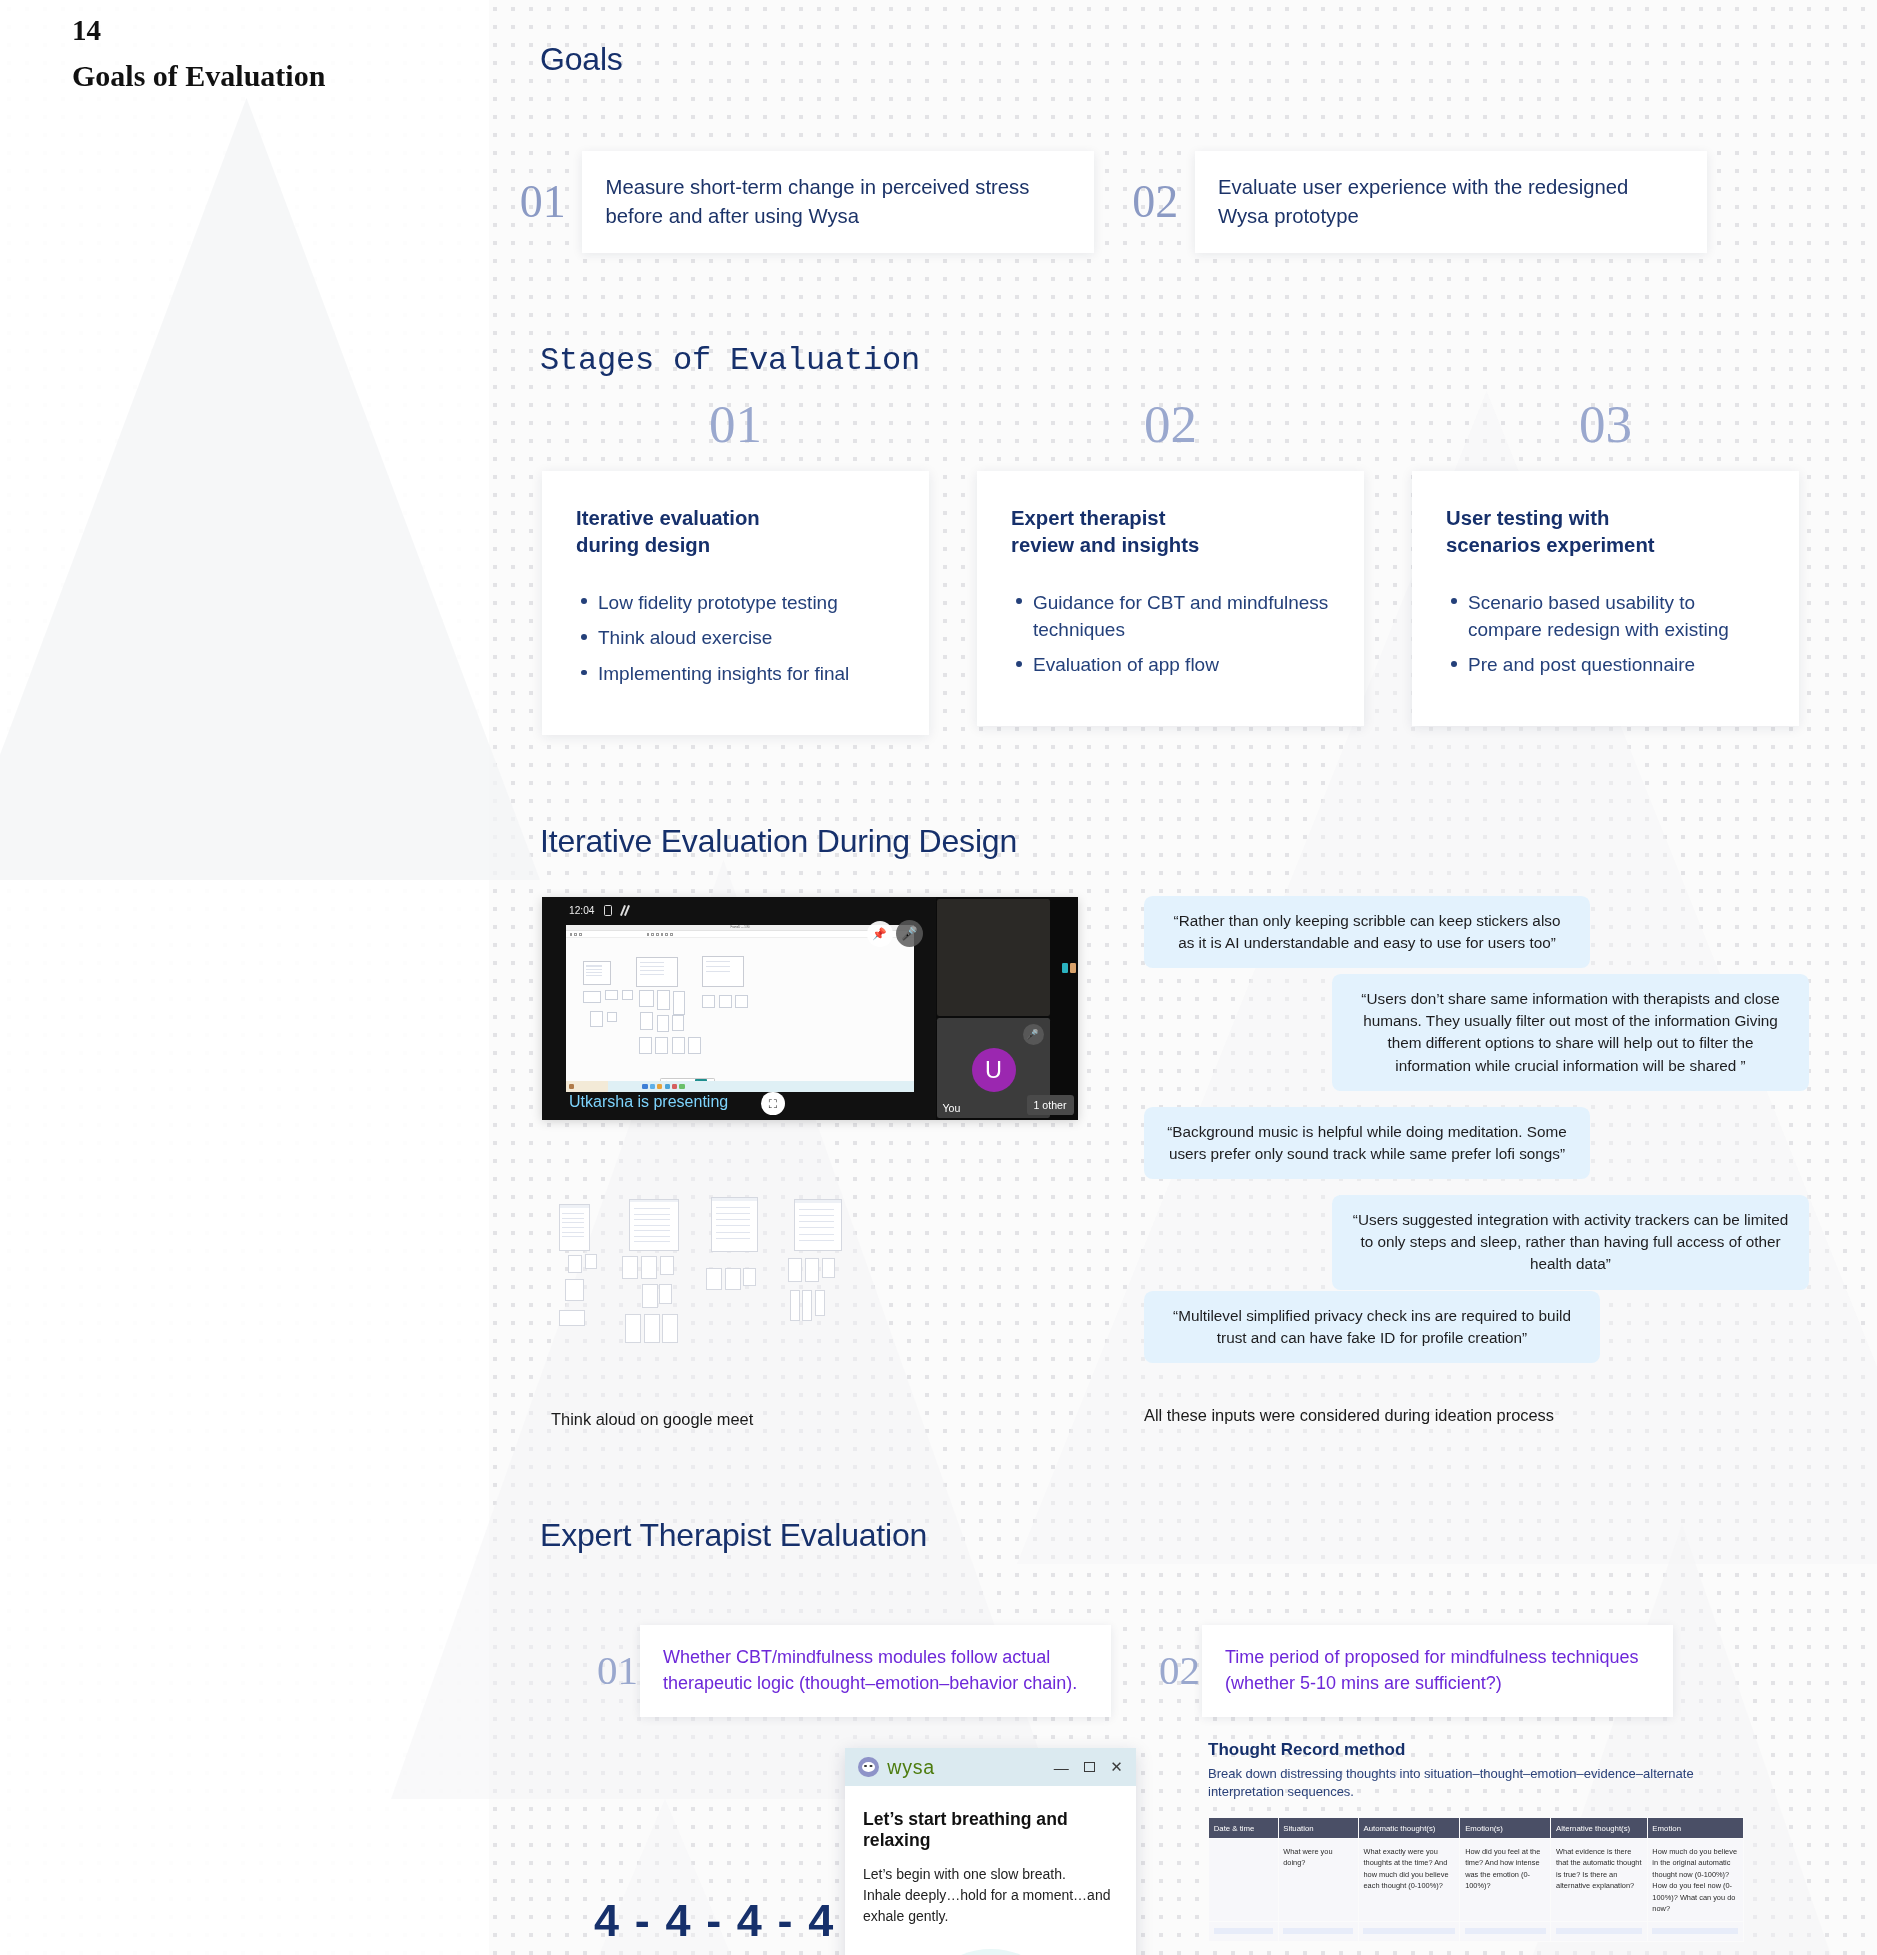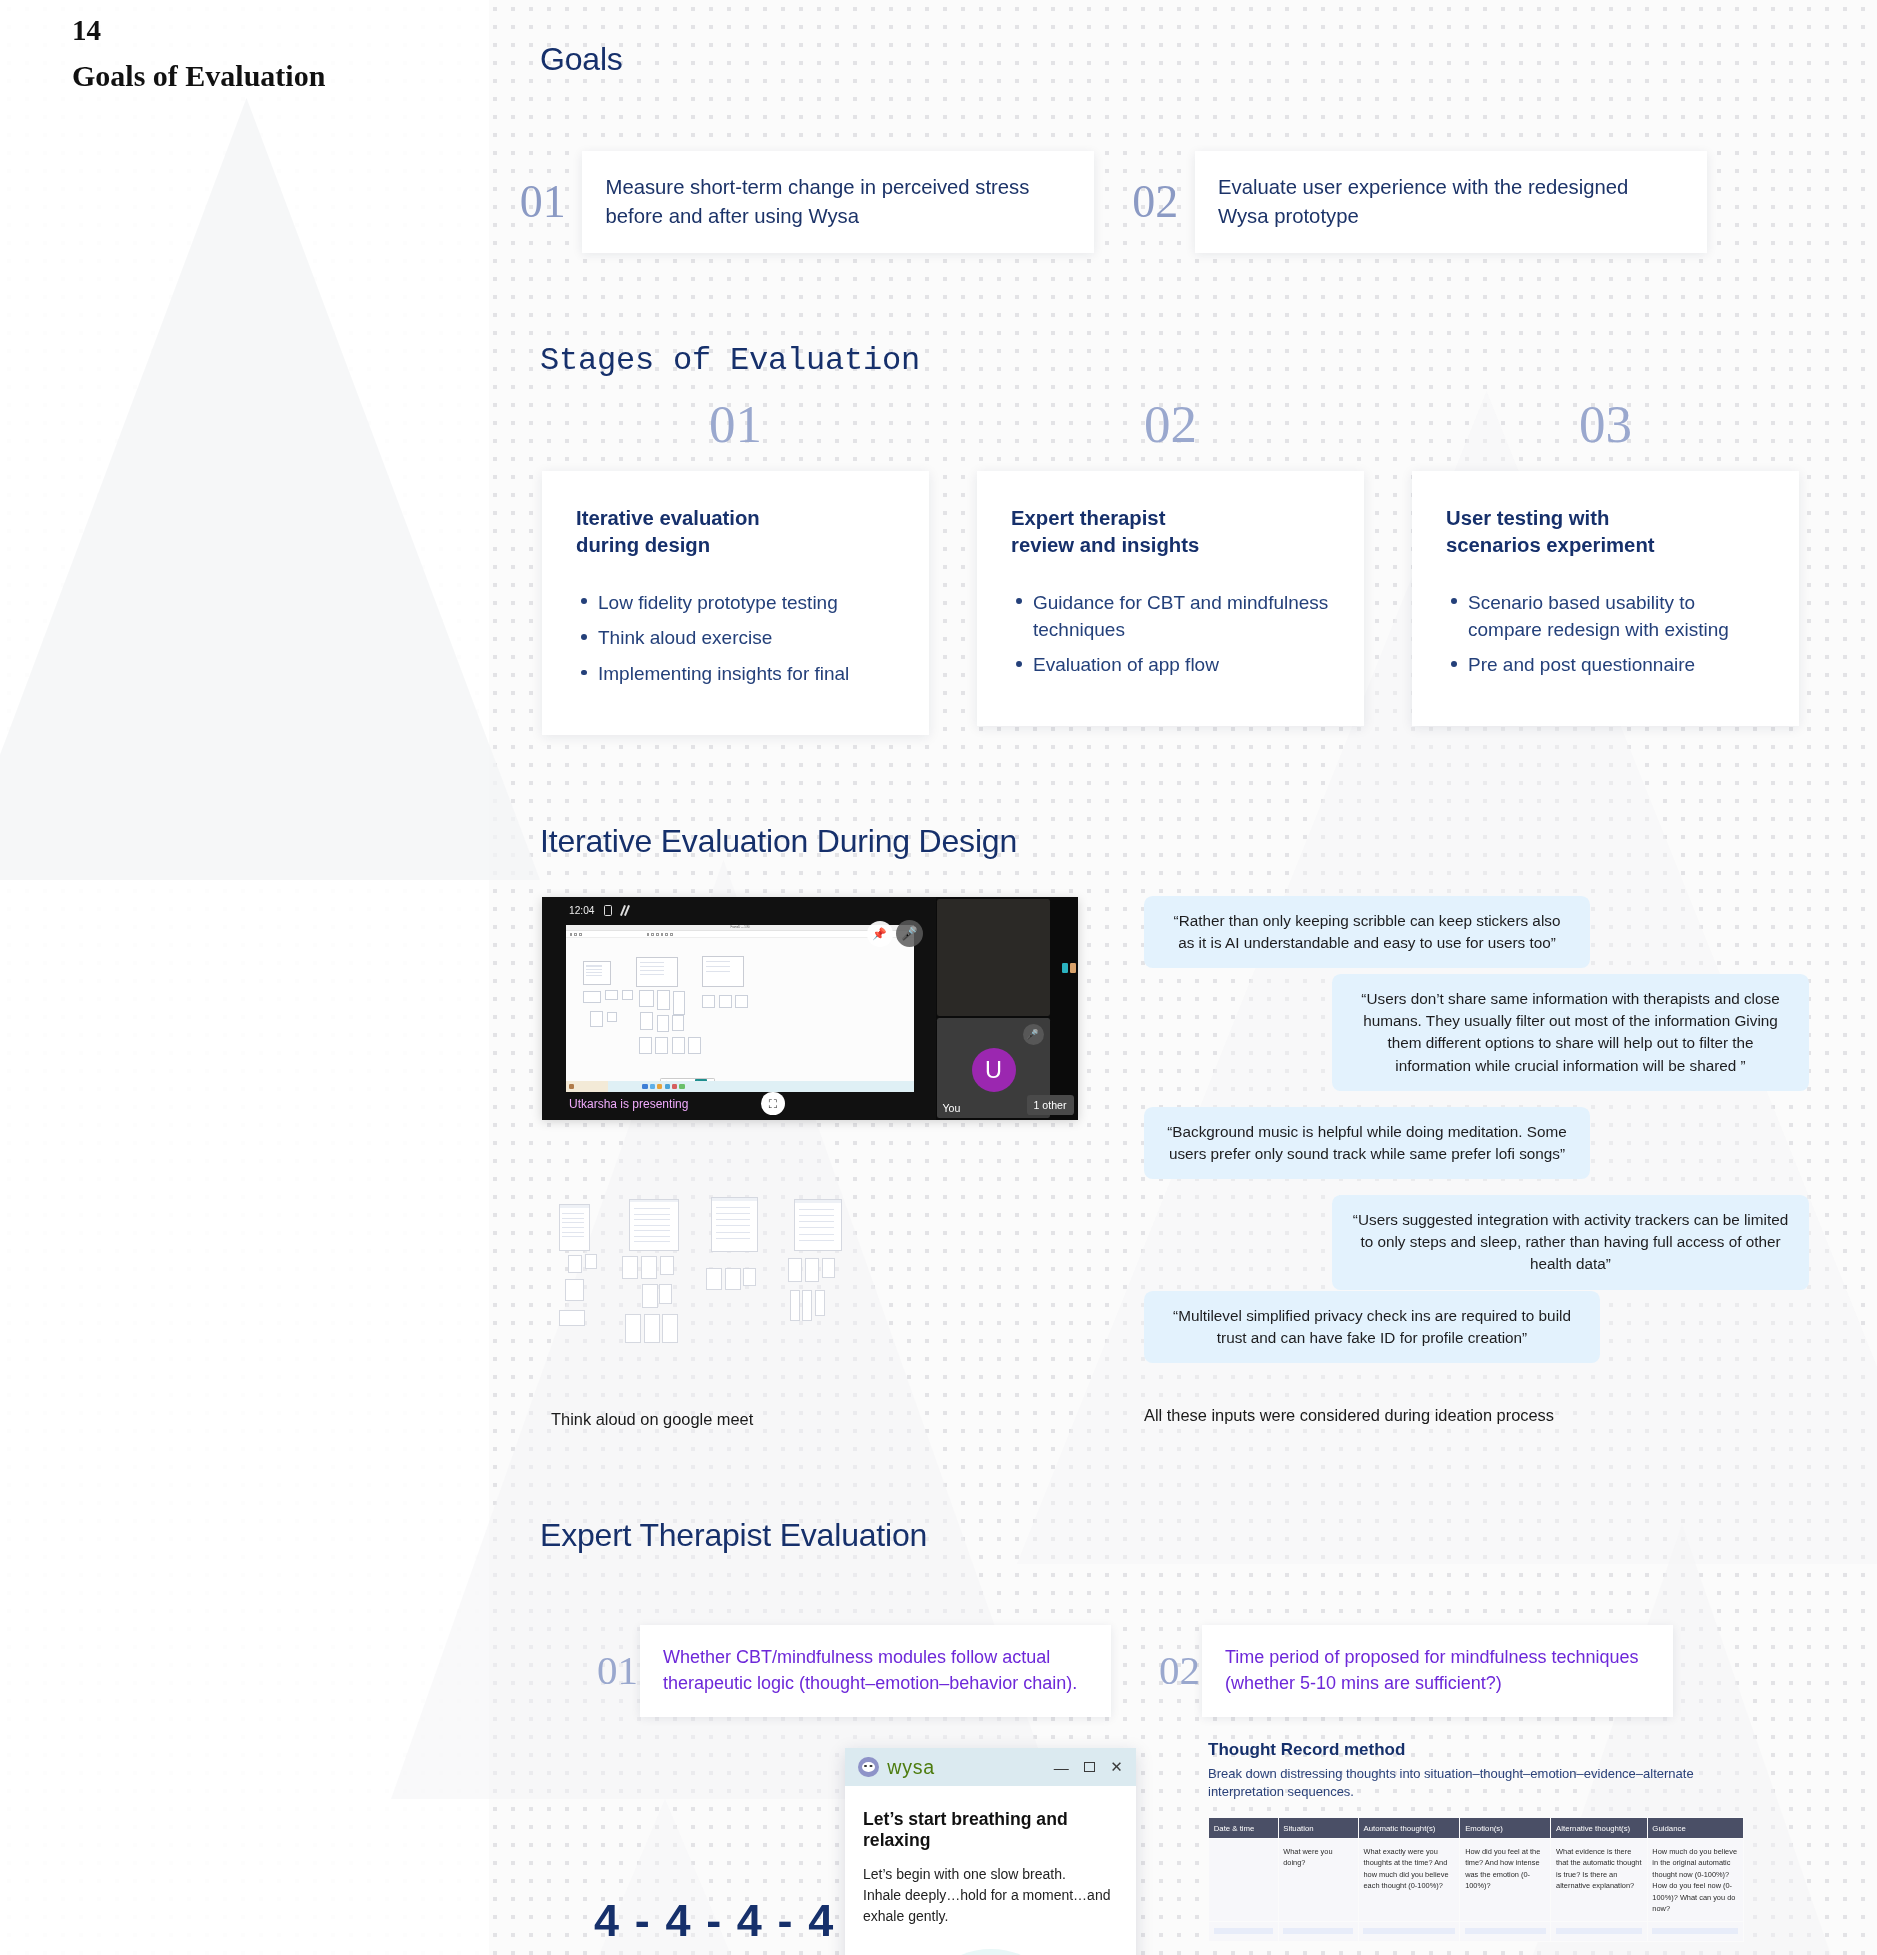--- a/index.html
+++ b/index.html
@@ -145,21 +145,21 @@
     position:absolute; right:43px; top:23.5px; width:26px; height:26px;
     border-radius:50%; background:rgba(255,255,255,.92); display:flex;
     align-items:center; justify-content:center; font-size:11.7px; color:#c0392b;
   }
   .meet-mute{
     position:absolute; right:13.3px; top:23px; width:27px; height:27px;
     border-radius:50%; background:rgba(90,90,90,.85); display:flex;
     align-items:center; justify-content:center; color:#fff; font-size:13.3px;
   }
   .meet-present{
-    position:absolute; left:27px; bottom:8.6px; color:#f0abfc; font-size:12px;
+    position:absolute; left:27px; bottom:8.6px; color:#7dd3fc; font-size:16px;
   }
   .meet-expand{
     position:absolute; left:219px; bottom:4.7px; width:23.5px; height:23.5px;
     border-radius:50%; background:#fff; display:flex; align-items:center;
     justify-content:center; font-size:11.7px; color:#222;
   }
   .meet-right{ position:absolute; left:395px; top:0; width:141px; height:100%; }
   .tile-top{ position:absolute; left:0; top:1.6px; width:113px; height:117px;
     background:#2b2926; border-radius:2.3px; }
   .tile-bot{ position:absolute; left:0; top:121px; width:113px; height:100px;
@@ -561,21 +561,21 @@
     <h4>Thought Record method</h4>
     <div class="lead">Break down distressing thoughts into situation–thought–emotion–evidence–alternate interpretation sequences.</div>
     <table class="tr-table">
       <tbody>
           <tr>
         <th style="width:13%">Date &amp; time</th>
         <th style="width:15%">Situation</th>
         <th style="width:19%">Automatic thought(s)</th>
         <th style="width:17%">Emotion(s)</th>
         <th style="width:18%">Alternative thought(s)</th>
-        <th style="width:18%">Guidance</th>
+        <th style="width:18%">Emotion</th>
       </tr>
       <tr>
         <td></td>
         <td>What were you doing?</td>
         <td>What exactly were you thoughts at the time? And how much did you believe each thought (0-100%)?</td>
         <td>How did you feel at the time? And how intense was the emotion (0-100%)?</td>
         <td>What evidence is there that the automatic thought is true? Is there an alternative explanation?</td>
         <td>How much do you believe in the original automatic thought now (0-100%)? How do you feel now (0-100%)? What can you do now?</td>
       </tr>
       <tr class="tr-fill">

